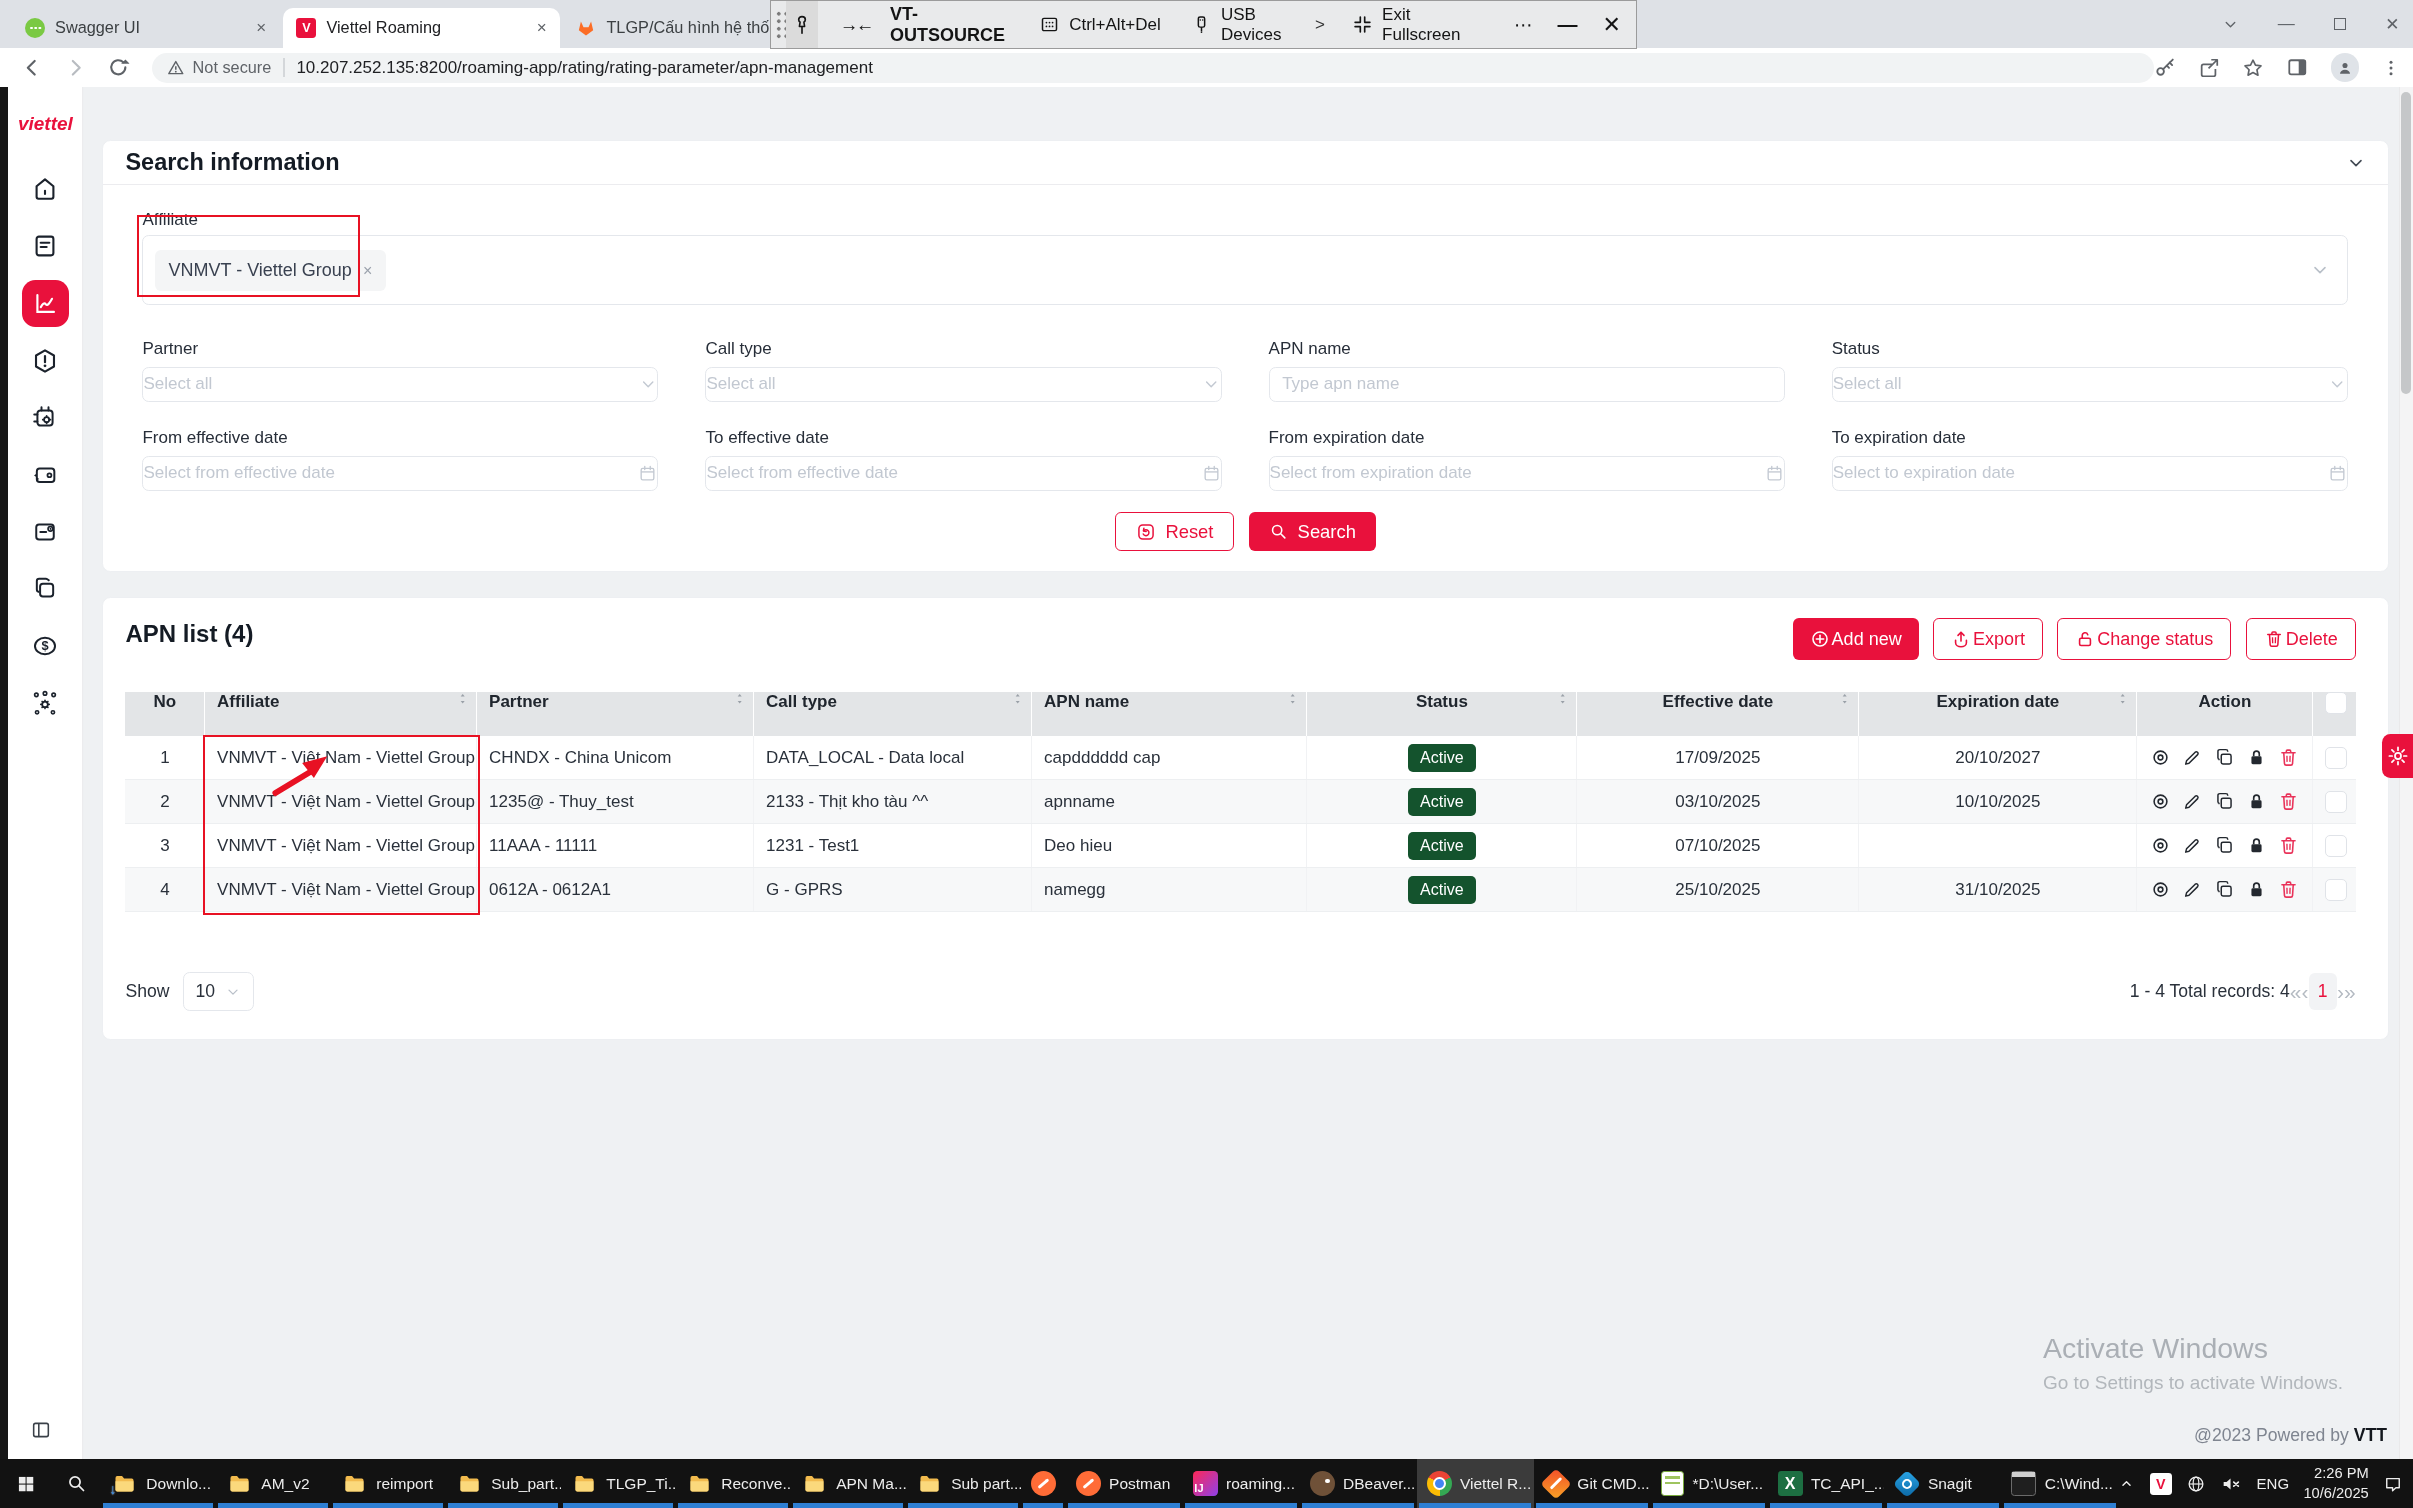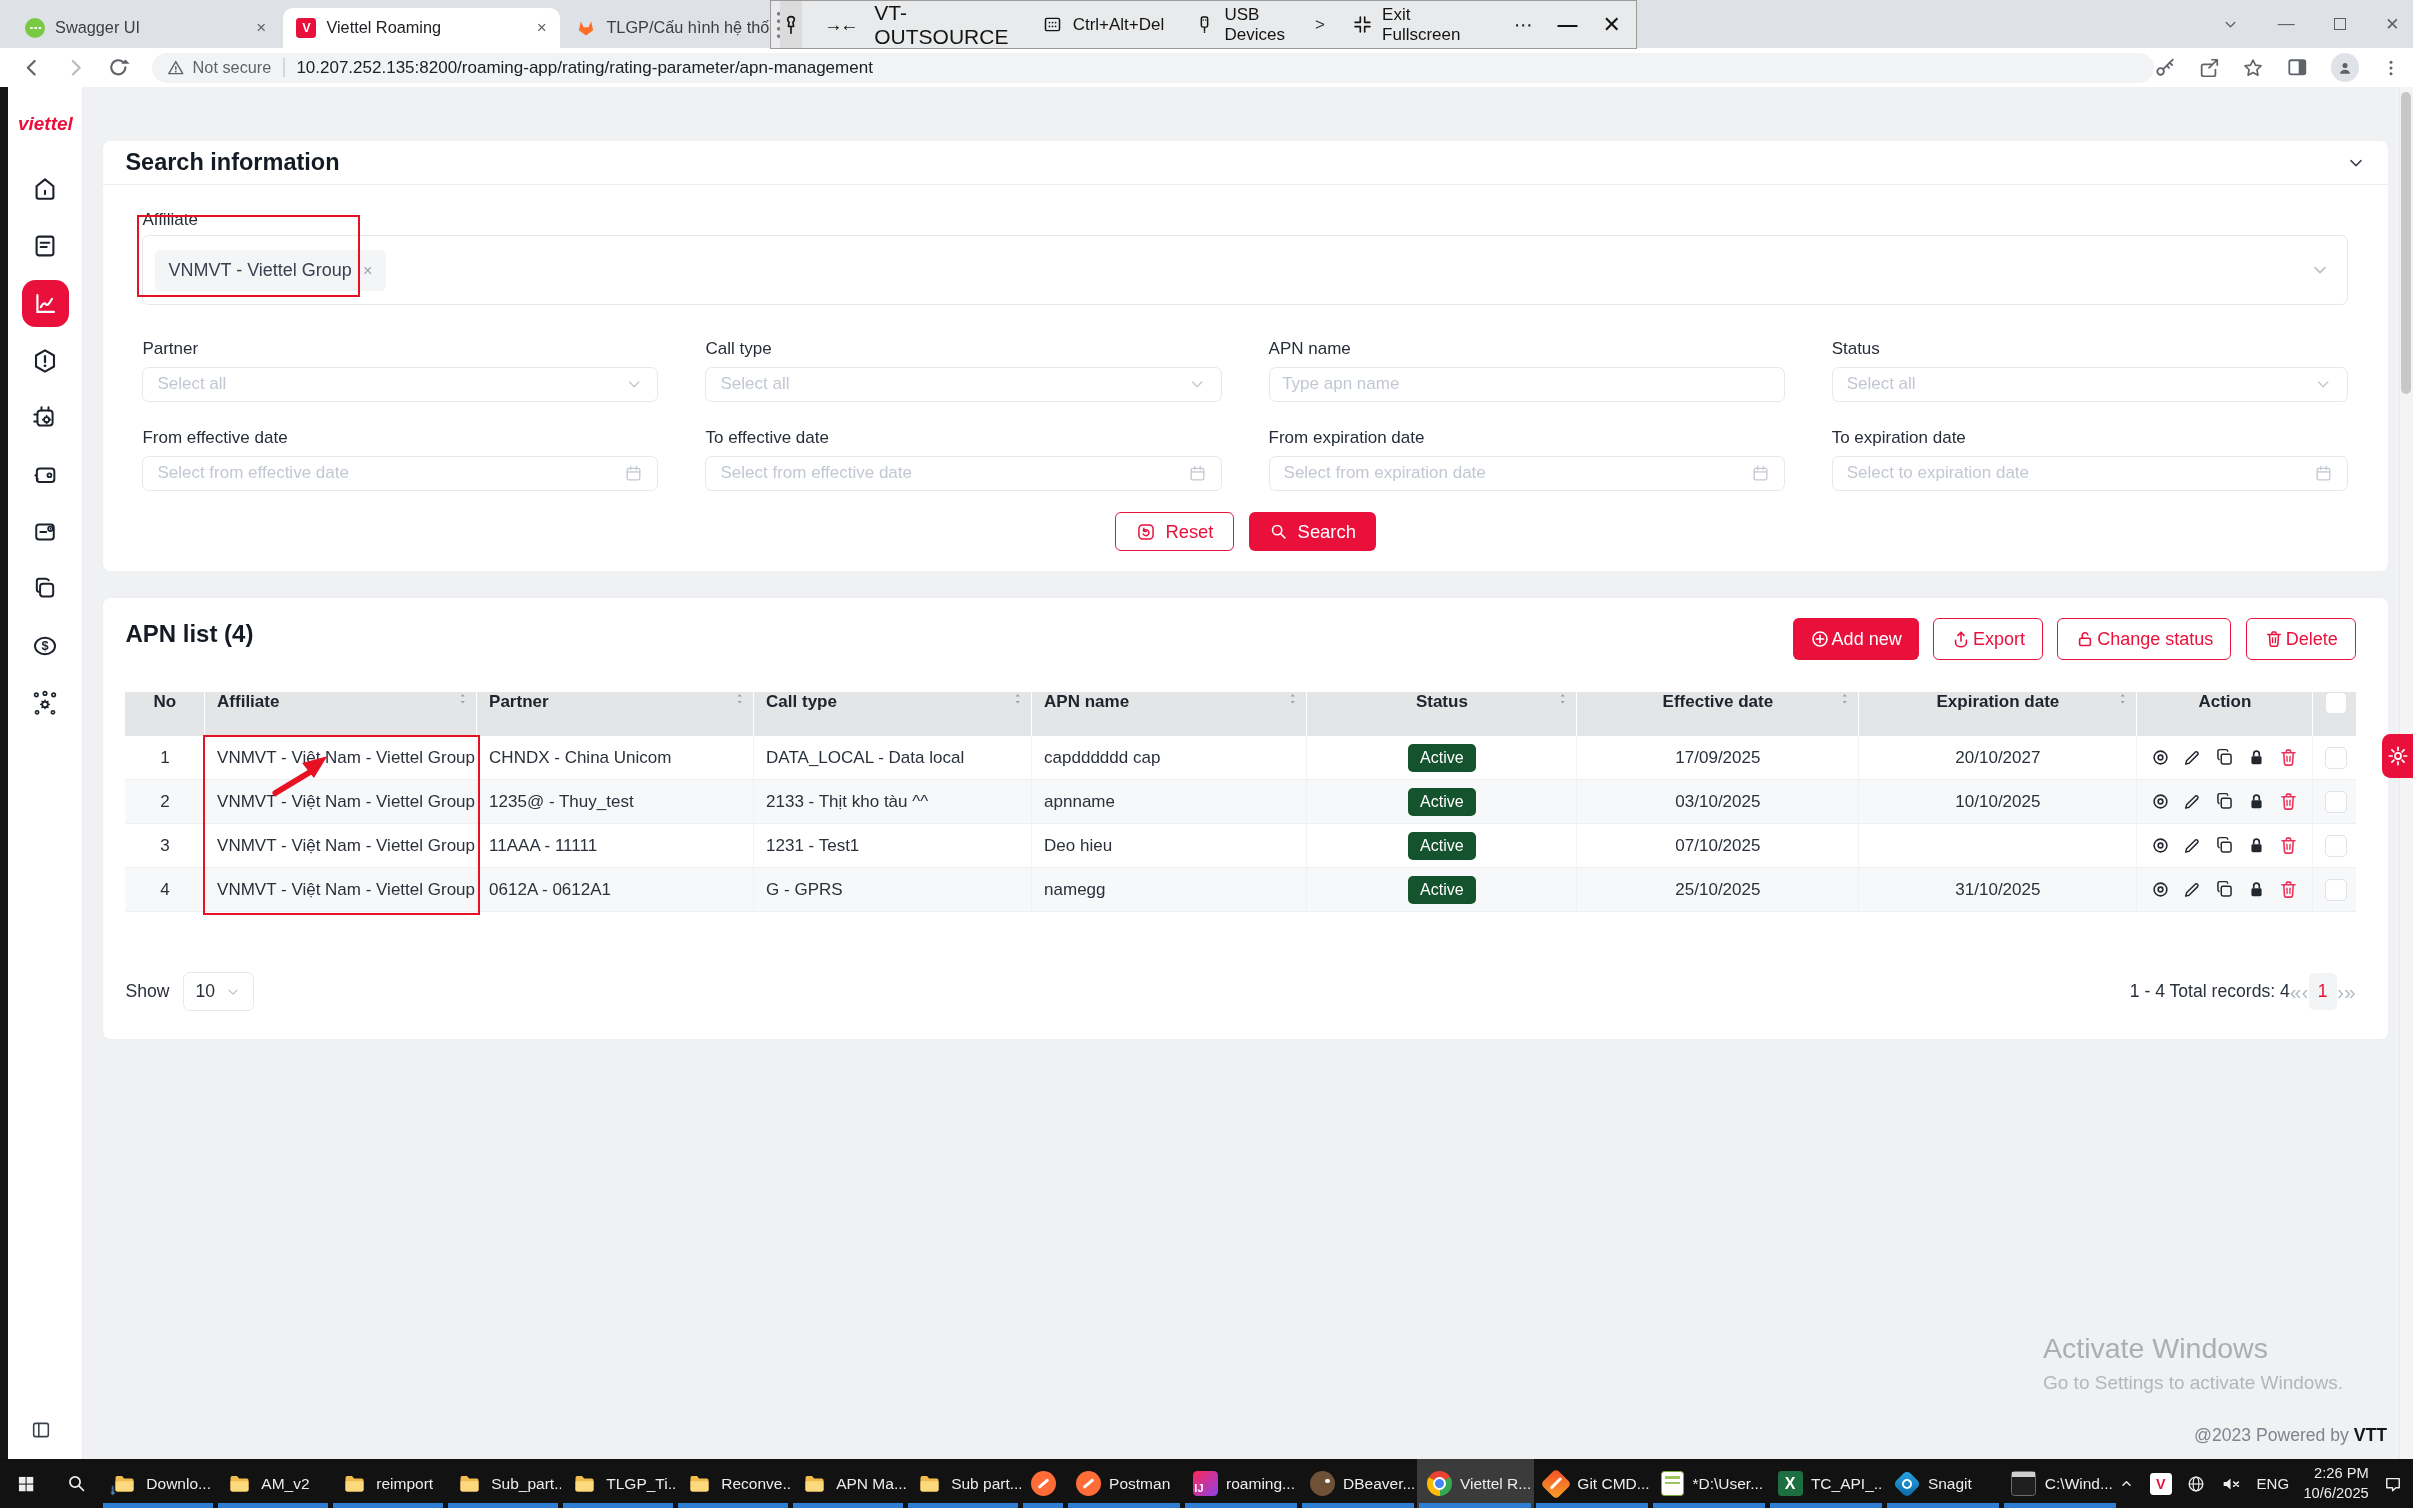--- a/index.html
+++ b/index.html
@@ -19,21 +19,21 @@
   .fav-swagger::after{content:"";position:absolute;left:5px;top:9.2px;width:2.5px;height:2.5px;border-radius:50%;background:#fff;box-shadow:4.2px 0 #fff,8.4px 0 #fff}
   .fav-viettel{width:20px;height:20px;border-radius:3.4px;background:#e9113c;color:#fff;font-weight:bold;font-size:12.6px;display:flex;align-items:center;justify-content:center}
   .winctrls{position:absolute;right:13.4px;top:0;height:48px;display:flex;align-items:center;gap:39px;color:#5f6368;z-index:3}
   .wc-sq{width:12.6px;height:12.6px;border:1.7px solid #5f6368}
   .wc-g{font-size:17px}
 
   .rtoolbar{position:absolute;left:770px;top:0;width:867px;height:49px;background:#e9eaeb;border:0.8px solid #9b9b9b;display:flex;align-items:center;z-index:9;color:#141414}
   .grip{width:15px;height:28.5px;margin-left:4.2px;background-image:radial-gradient(#7a7a7a 1.7px,transparent 2px);background-size:7.5px 7.5px}
   .pincell{width:44px;height:100%;background:#dbdbdb;display:flex;align-items:center;justify-content:center}
   .rarrows{font-size:18.4px;font-weight:bold;margin:0 18.4px 0 22px;letter-spacing:-2.5px}
-  .rtitle{font-weight:normal;font-size:21px;margin-right:34px}
+  .rtitle{font-weight:bold;font-size:18px;margin-right:34px}
   .rbtn{display:flex;align-items:center;gap:9.2px;font-size:17px;margin-right:30px}
   .rsep{font-size:17px;color:#333;margin-right:27px}
   .rmore{font-size:18.4px;margin:0 23.5px;letter-spacing:1.7px}
   .rmin{font-size:20px;font-weight:bold;margin-right:25px}
   .rclose{font-size:22px;margin-right:15px}
 
   .urlbar{position:absolute;left:0;top:48px;right:0;height:39px;background:#fff;display:flex;align-items:center;z-index:4}
   .navic{color:#5f6368;margin-left:20px}
   .navic.dim{color:#b8bcc1}
   .omnibox{margin-left:22px;width:2009px;height:30px;background:#f1f3f4;border-radius:15px;display:flex;align-items:center;padding:0 15px;color:#5f6368}
@@ -66,21 +66,21 @@
   .afflabel{position:absolute;left:39px;top:69px;font-size:17px;color:#272e39}
   .affsel{position:absolute;left:39px;right:40px;top:94px;height:70px;border:0.8px solid #e4e7ec;border-radius:6.7px;display:flex;align-items:center}
   .afftag{position:absolute;left:11.7px;top:14.3px;height:41px;display:flex;align-items:center;gap:11px;padding:0 13.4px;background:#f4f5f6;border-radius:5.9px;font-size:18px;color:#394150}
   .afftag .x{color:#9aa1ac;font-size:16px}
   .affsel .chev{position:absolute;right:17px;color:#b9c0c9}
   .redbox1{position:absolute;left:34px;top:74px;width:223px;height:82px;border:2.5px solid #e81123;z-index:3}
 
   .frow{position:absolute;left:39px;right:40px;display:grid;grid-template-columns:repeat(4,1fr);column-gap:47px}
   .frow2{top:198px}.frow3{top:287px}
   .flabel{font-size:17px;color:#272e39;margin-bottom:7.5px}
-  .fbox{height:35px;border:0.8px solid #e4e7ec;border-radius:6.7px;display:flex;align-items:center;padding:0 14px;background:#fff}
+  .fbox{height:35px;border:0.8px solid #e4e7ec;border-radius:6.7px;display:flex;align-items:center;padding:0 0;background:#fff}
   .ph{font-size:17px;color:#c2c8d1;white-space:nowrap;overflow:hidden}
   .fbox .chev,.fbox .cal{margin-left:auto;color:#c3c9d2}
   .finput{width:100%;height:35px;border:0.8px solid #e4e7ec;border-radius:6.7px;padding:0 12.6px;font-size:17px;color:#333;font-family:"Liberation Sans",sans-serif;outline:none}
   .finput::placeholder{color:#c2c8d1}
 
   .btnrow{position:absolute;left:0;right:0;top:371px;display:flex;justify-content:center;gap:15px}
   .btn{display:flex;align-items:center;gap:9.2px;height:39px;border-radius:5.9px;font-size:18.4px;padding:0 20px;cursor:default}
   .btn-outline{border:0.8px solid #e9113c;color:#e9113c;background:#fff}
   .btn-fill{background:#e9113c;color:#fff;border:none}
 

